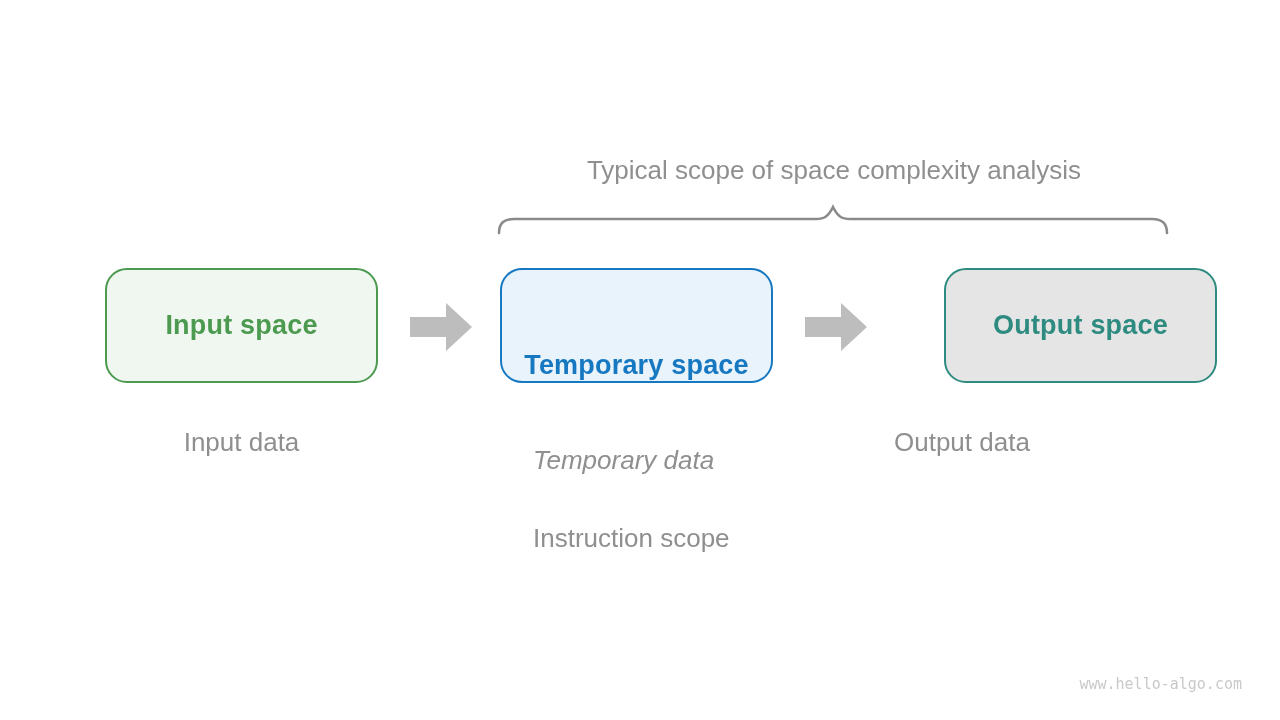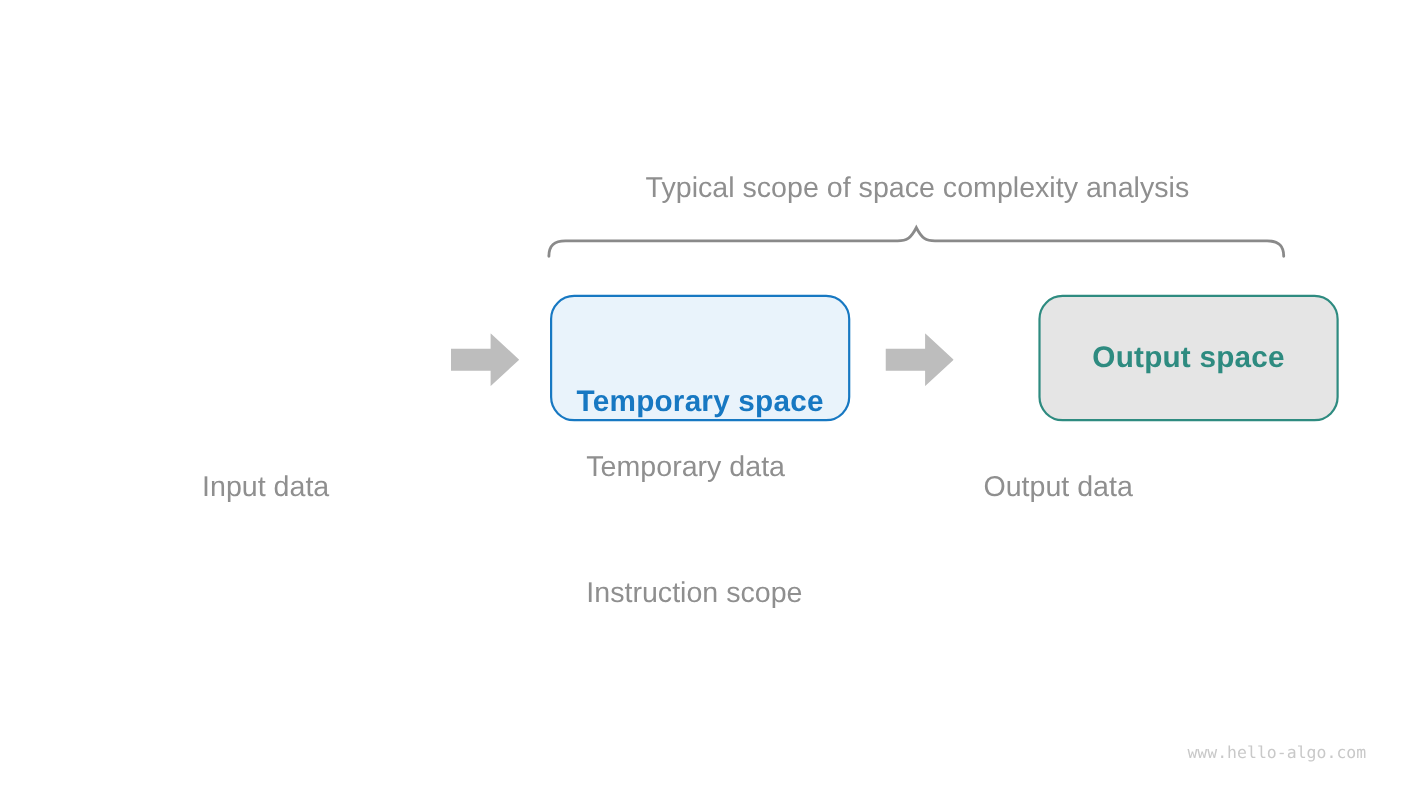--- a/index.html
+++ b/index.html
@@ -86,21 +86,21 @@
     left: 105px;
     top: 426px;
     width: 273px;
     text-align: center;
   }
   .note-temp {
     left: 533px;
     width: 340px;
     text-align: left;
   }
-  .note-temp-1 { top: 408px; }
+  .note-temp-1 { top: 444px; font-style: italic; }
   .note-temp-2 { top: 474px; }
   .note-temp-3 { top: 522px; }
   .note-output {
     left: 894px;
     top: 426px;
     width: 273px;
     text-align: left;
   }
   .watermark {
     position: absolute;
@@ -115,20 +115,23 @@
 <body>
 
 <div class="canvas">
 
   <div class="scope-title">Typical scope of space complexity analysis</div>
 
   <svg class="brace" viewBox="0 0 672 34" aria-hidden="true">
     <path d="M 2,31 C 2,21 7,17 17,17 L 319,17 C 327,17 331,15 336,5 C 341,15 345,17 353,17 L 655,17 C 665,17 670,21 670,31" fill="none" stroke="#8a8a8a" stroke-width="2.6" stroke-linecap="round"></path>
   </svg>
 
+  <div class="box box-input">
+    <span>Input space</span>
+  </div>
 
   <svg class="arrow arrow-1" viewBox="0 0 62 48" aria-hidden="true">
     <polygon points="0,14 36,14 36,0 62,24 36,48 36,34 0,34" fill="#bdbdbd"></polygon>
   </svg>
 
   <div class="box box-temp">
     <span>Temporary space</span>
   </div>
 
   <svg class="arrow arrow-2" viewBox="0 0 62 48" aria-hidden="true">

